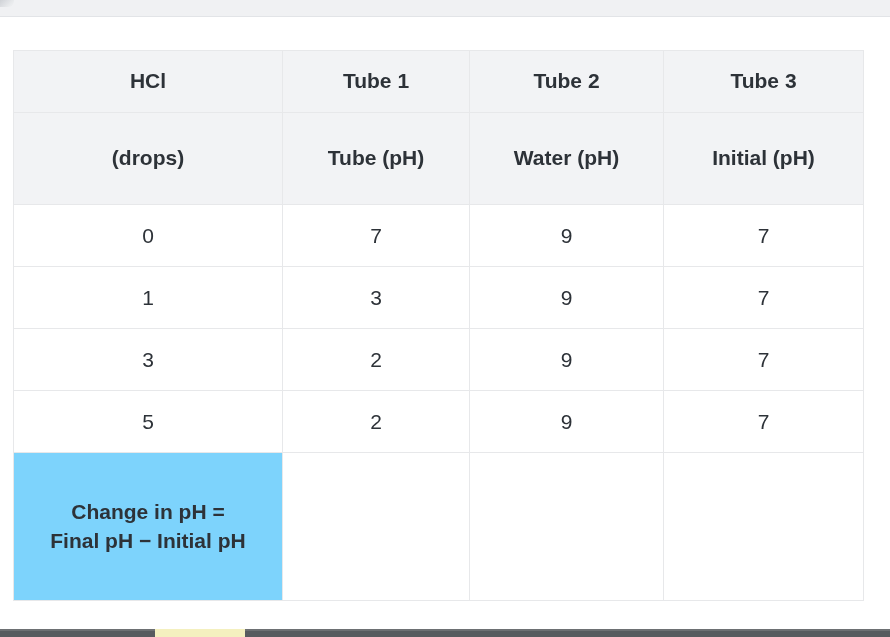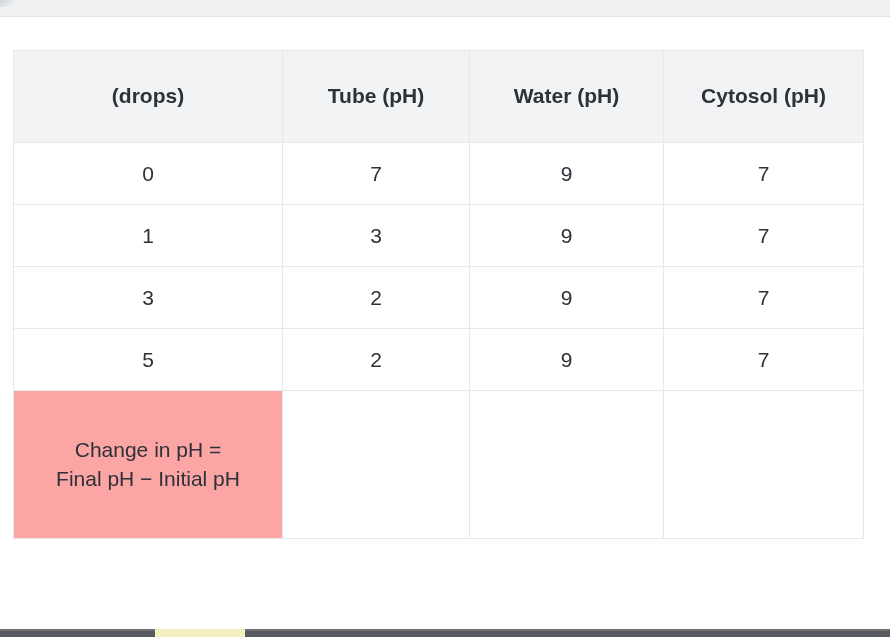--- a/index.html
+++ b/index.html
@@ -86,22 +86,22 @@
     font-weight: normal;
     font-size: 21px;
     height: 62px;
   }
   tr.summary-row > td {
     height: 148px;
     background: #ffffff;
     font-size: 21px;
   }
   tr.summary-row > td.label-cell {
-    background: #fca5a5;
-    font-weight: normal;
+    background: #7dd3fc;
+    font-weight: bold;
     line-height: 1.35;
     padding: 8px 36px;
   }
 
   
   .bottom-strip {
     position: absolute;
     left: 0;
     top: 629px;
     width: 890px;
@@ -135,25 +135,31 @@
 
   <div class="table-wrap">
     <table class="data-table">
       <colgroup>
         <col class="c0">
           <col class="c1">
           <col class="c2">
           <col class="c3">
       </colgroup>
       <thead>
+        <tr class="head-row">
+          <th>HCl</th>
+          <th>Tube 1</th>
+          <th>Tube 2</th>
+          <th>Tube 3</th>
+        </tr>
         <tr class="head-row sub">
           <th>(drops)</th>
           <th>Tube (pH)</th>
           <th>Water (pH)</th>
-          <th>Cytosol (pH)</th>
+          <th>Initial (pH)</th>
         </tr>
       </thead>
       <tbody>
         <tr class="body-row">
           <td>0</td>
           <td>7</td>
           <td>9</td>
           <td>7</td>
         </tr>
         <tr class="body-row">

